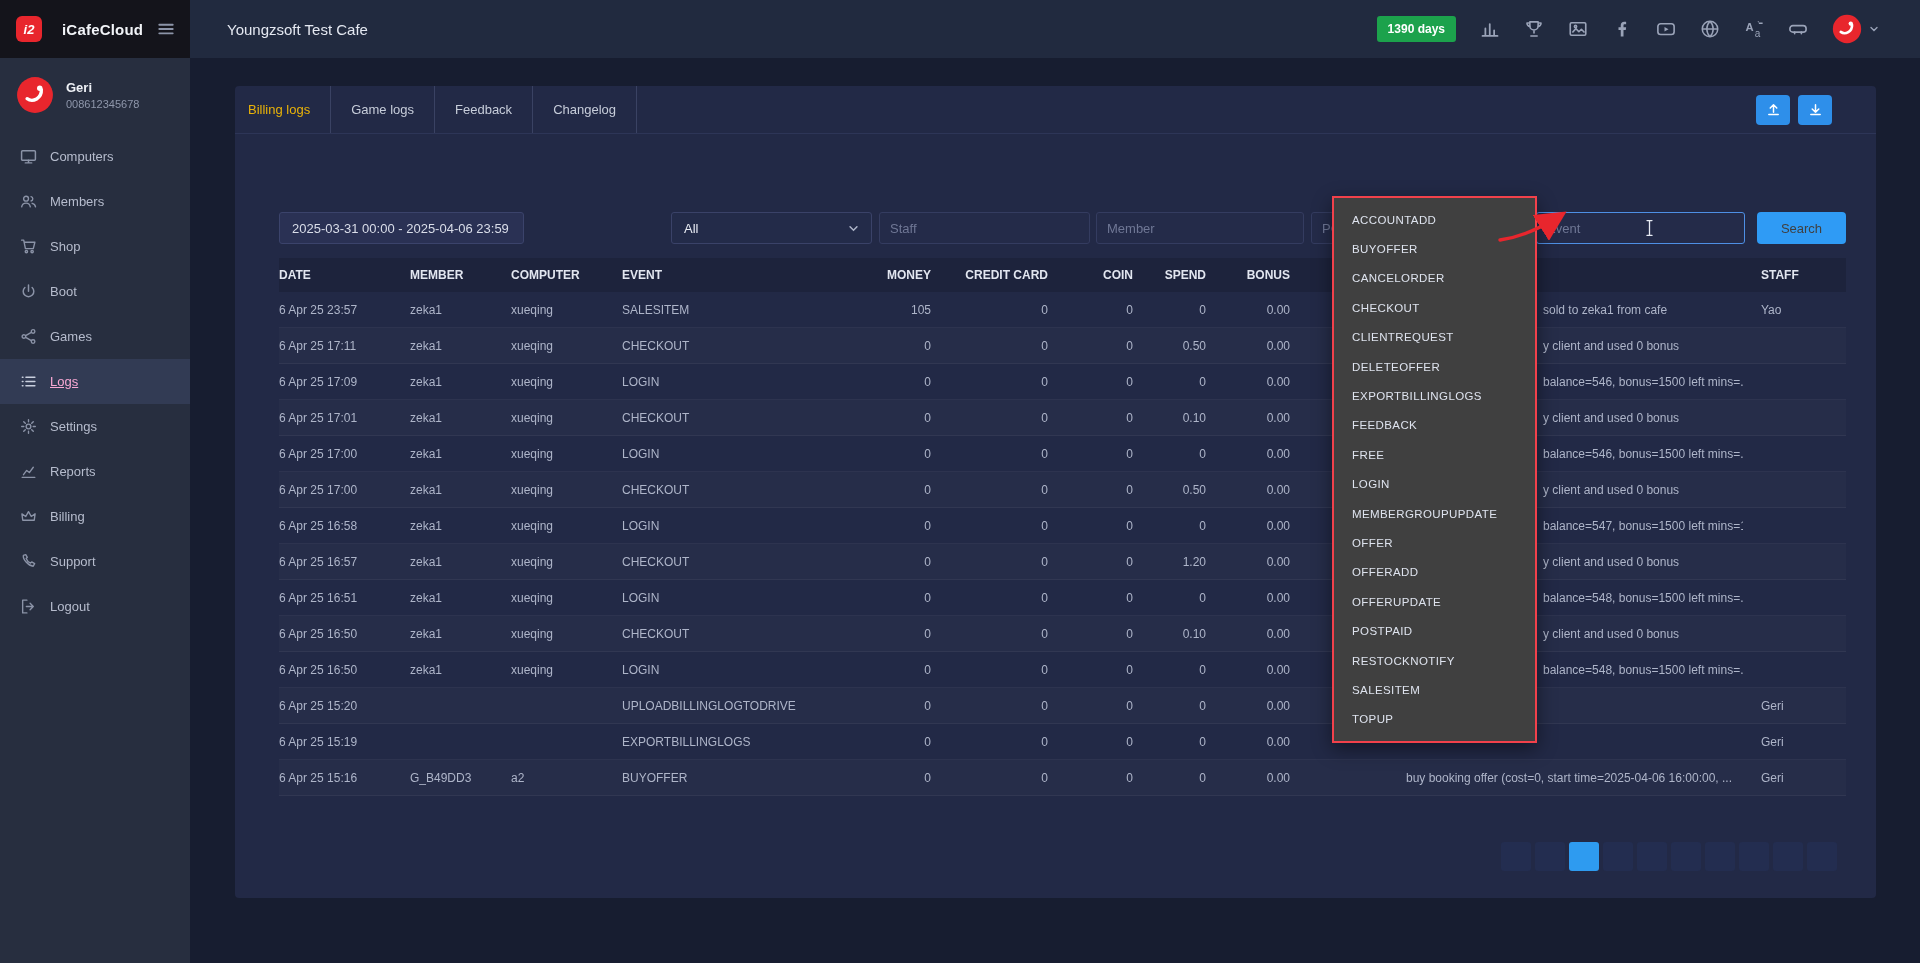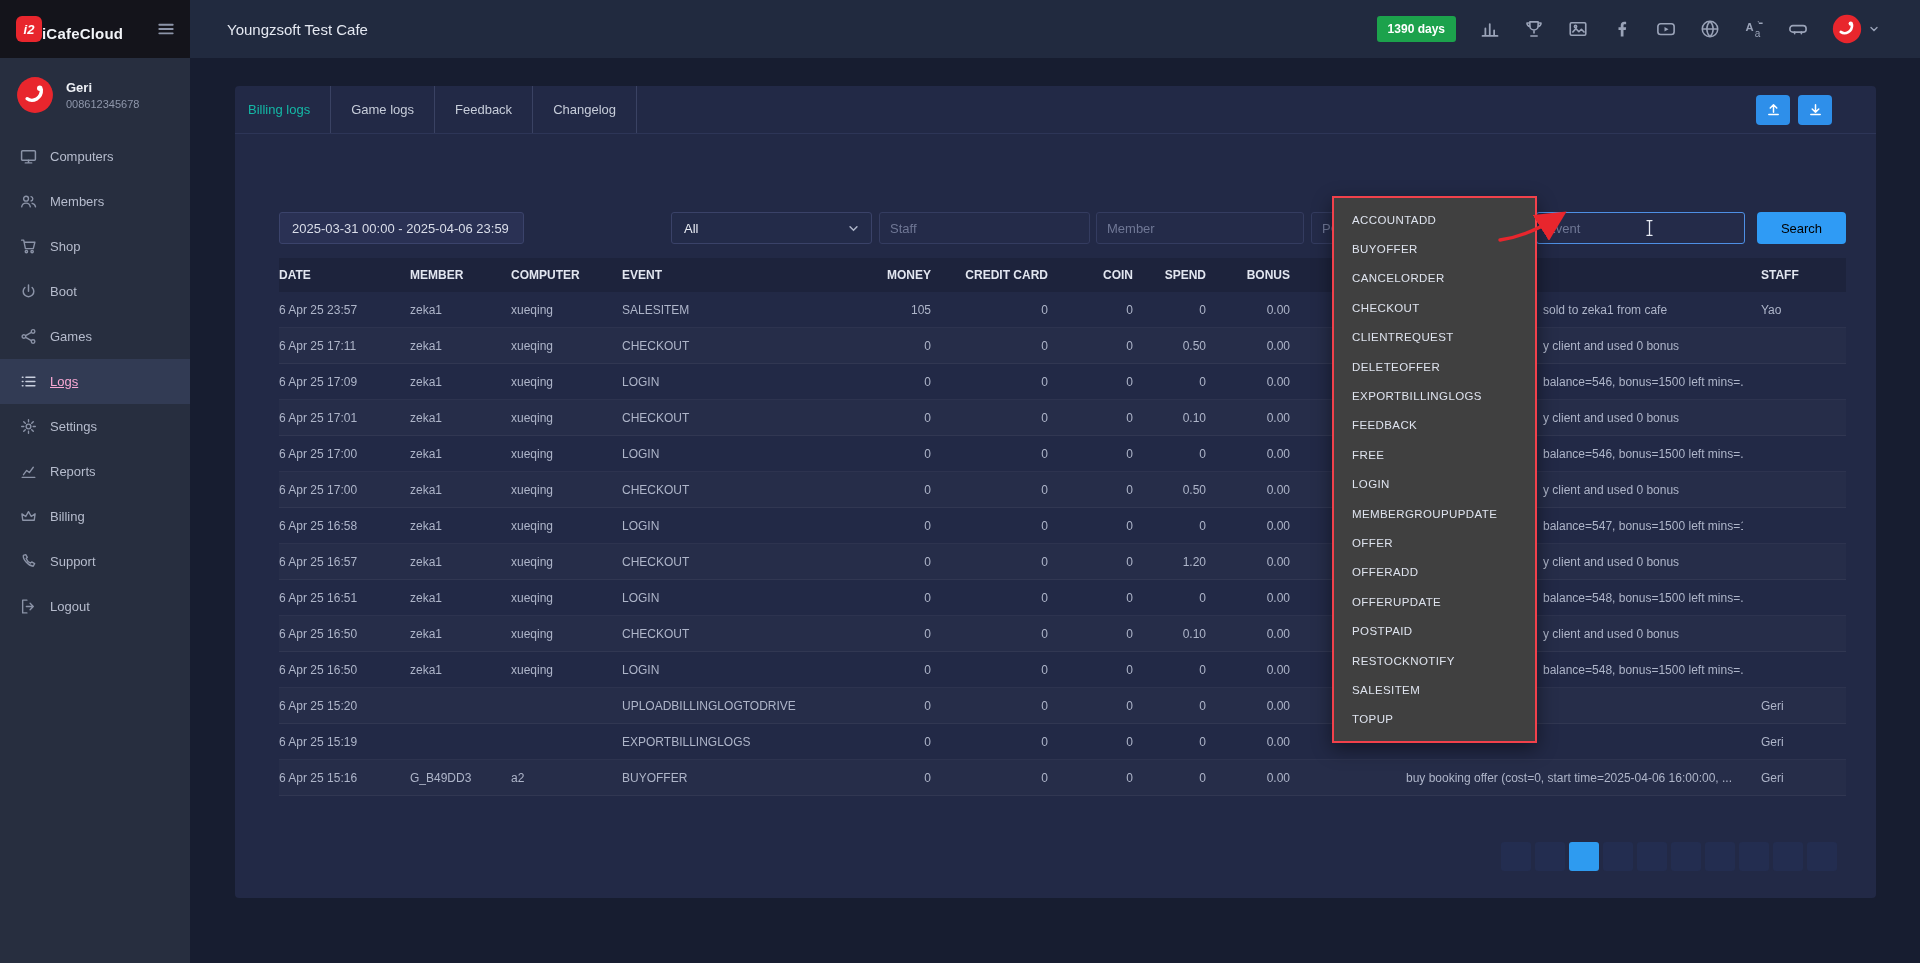--- a/index.html
+++ b/index.html
@@ -8,21 +8,21 @@
     background: #171D30;
     font-family: "Liberation Sans", "DejaVu Sans", sans-serif;
     position: relative;
     overflow: hidden;
   }
   svg { display: block; }
 
   
   .topbar { position: absolute; top: 0; left: 0; right: 0; height: 58px; background: #212A3F; display: flex; align-items: center; z-index: 10; }
   .brand-block { width: 190px; height: 58px; background: #14141B; display: flex; align-items: center; justify-content: space-between; padding: 0 15px 0 16px; flex: none; }
-  .brand { display: flex; align-items: flex-end; gap: 0; }
+  .brand { display: flex; align-items: center; gap: 20px; }
   .logo-mark { width: 26px; height: 26px; border-radius: 6px; background: #E8262D; color: #fff; font-weight: bold; font-style: italic; font-size: 13px; display: flex; align-items: center; justify-content: center; }
   .brand-name { color: #F2F4F8; font-size: 15px; font-weight: 700; letter-spacing: .2px; }
   .hamburger { width: 18px; height: 18px; color: #8C94A8; cursor: pointer; }
   .topbar-title { margin-left: 37px; color: #E4E8F1; font-size: 15px; }
   .topbar-right { margin-left: auto; display: flex; align-items: center; gap: 24px; padding-right: 40px; }
   .days-badge { background: #1CA24C; color: #fff; font-size: 12px; font-weight: 700; padding: 6px 11px; border-radius: 3px; white-space: nowrap; }
   .tb-icon { width: 20px; height: 20px; color: #9AA3B8; cursor: pointer; }
   .profile-chip { display: flex; align-items: center; gap: 6px; cursor: pointer; }
   .avatar-sm { width: 30px; height: 30px; }
   .chev { width: 12px; height: 12px; color: #9AA3B8; }
@@ -39,42 +39,42 @@
   .menu-item.active { background: #323B54; color: #f9a8d4; text-decoration: underline; }
   .menu-item.active svg { color: #C9CFDE; }
 
   
   .main { position: absolute; left: 190px; top: 58px; right: 0; bottom: 0; background: #171D30; }
   .card { position: absolute; left: 45px; top: 28px; width: 1641px; height: 812px; background: #222946; border-radius: 4px; }
 
   .tabs-row { height: 48px; display: flex; align-items: stretch; border-bottom: 1px solid #2D3557; padding: 0 44px 0 0; }
   .tab { padding: 0 20px; font-size: 13px; color: #C7CDDA; cursor: pointer; border-right: 1px solid #3A4263; display: flex; align-items: center; }
   .tab:first-child { padding-left: 13px; }
-  .tab.active { color: #14b8a6; }
+  .tab.active { color: #eab308; }
   .tab-actions { margin-left: auto; display: flex; align-items: center; gap: 8px; }
   .icon-btn { width: 34px; height: 30px; background: #2E8FEA; border: none; border-radius: 4px; color: #fff; display: flex; align-items: center; justify-content: center; cursor: pointer; }
   .icon-btn svg { width: 15px; height: 15px; }
 
   .card-body { padding: 16px 30px 0 44px; }
 
   
   .filters { margin-top: 62px; display: flex; align-items: center; }
   .date-input { width: 245px; height: 32px; background: #2A3154; border: 1px solid #3B436B; border-radius: 3px; color: #D9DDE9; padding: 0 12px; font-size: 13px; font-family: inherit; }
   .f-spacer { flex: 1; }
   .select { width: 201px; height: 32px; background: #232B49; border: 1px solid #3A4268; border-radius: 3px; color: #E8EBF3; font-size: 13px; display: flex; align-items: center; justify-content: space-between; padding: 0 12px; cursor: pointer; }
   .select svg { width: 11px; height: 11px; color: #AEB5C9; }
   .txt { height: 32px; background: #242B49; border: 1px solid #343C60; border-radius: 3px; color: #D9DDE9; padding: 0 10px; font-size: 13px; font-family: inherit; }
   .txt::placeholder, .event-input::placeholder { color: #6F7795; }
   .staff-input { width: 211px; margin-left: 7px; }
   .member-input { width: 208px; margin-left: 6px; }
   .pc-input { width: 218px; margin-left: 7px; }
   .event-wrap { width: 209px; margin-left: 7px; position: relative; }
   .event-input { width: 100%; height: 32px; background: #242B49; border: 1px solid #4E8FE4; border-radius: 3px; color: #D9DDE9; padding: 0 10px; font-size: 13px; font-family: inherit; }
   .ibeam { position: absolute; left: 108px; top: 7px; width: 11px; height: 18px; color: #E8ECF4; pointer-events: none; }
-  .search-btn { margin-left: 12px; width: 89px; height: 32px; background: #2F9BF5; color: #000000; border: none; border-radius: 4px; font-size: 13px; font-family: inherit; cursor: pointer; }
+  .search-btn { margin-left: 12px; width: 89px; height: 32px; background: #2F9BF5; color: #404040; border: none; border-radius: 4px; font-size: 13px; font-family: inherit; cursor: pointer; }
 
   
   .table { margin-top: 14px; }
   .thead, .trow { display: grid; grid-template-columns: 131px 101px 111px 230px 85px 117px 85px 73px 84px 1fr 103px; align-items: center; }
   .thead { height: 34px; background: rgba(0,0,0,0.14); font-size: 12px; font-weight: 700; color: #E2E6F0; }
   .trow { height: 36px; font-size: 12px; color: #AEB5C9; border-bottom: 1px solid rgba(255,255,255,0.05); }
   .trow:nth-child(even) { background: rgba(255,255,255,0.018); }
   .c { padding-right: 6px; white-space: nowrap; overflow: hidden; }
   .num { text-align: right; }
   .c-note { padding-left: 110px; }

